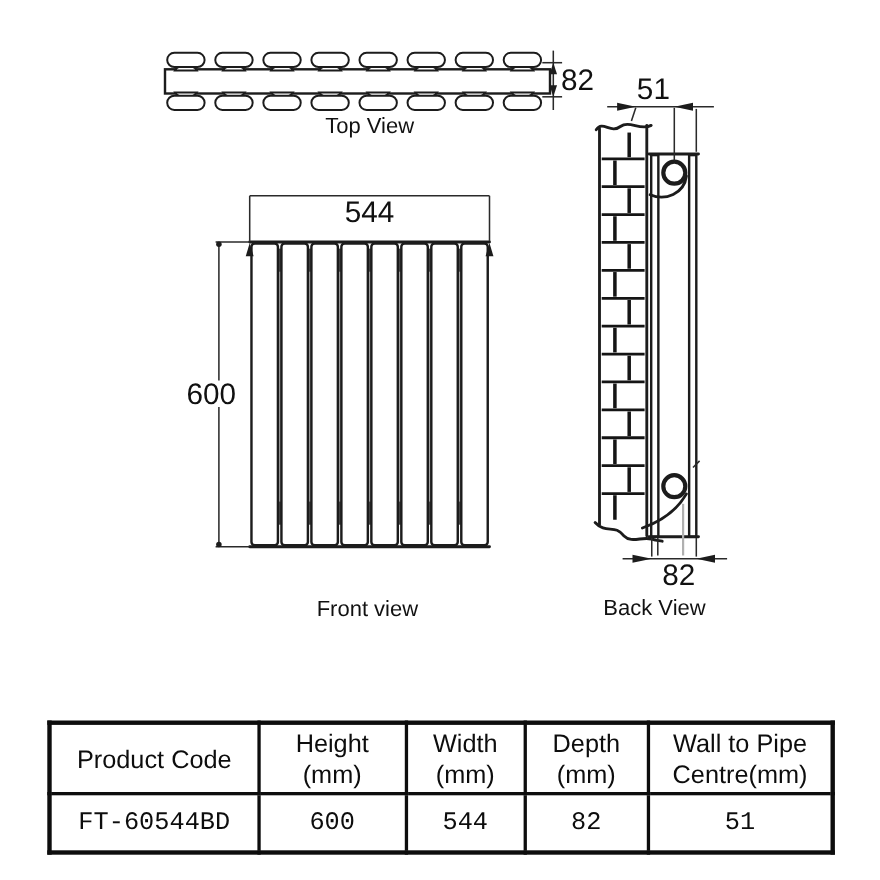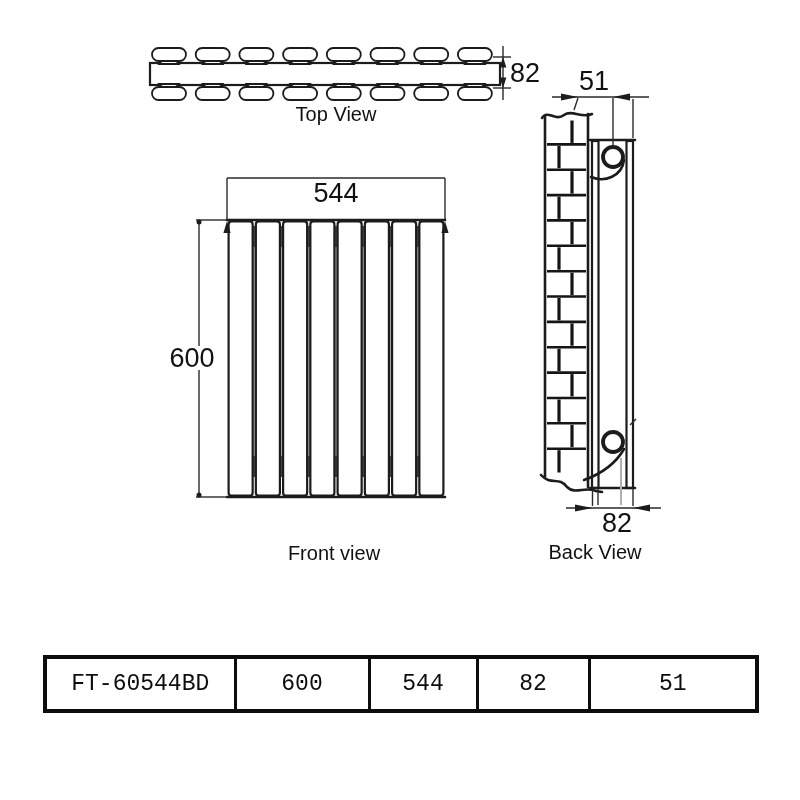--- a/index.html
+++ b/index.html
@@ -225,20 +225,42 @@
 
   <table id="spec-table">
     <colgroup>
       <col style="width:190px">
         <col style="width:134px">
         <col style="width:108px">
       <col style="width:112px">
         <col style="width:168px">
     </colgroup>
     <tbody>
+      <tr class="hdr">
+        <td>
+          <div class="hl">Product Code</div>
+
+        </td>
+        <td>
+          <div class="hl">Height</div>
+          <div class="hl">(mm)</div>
+        </td>
+        <td>
+          <div class="hl">Width</div>
+          <div class="hl">(mm)</div>
+        </td>
+        <td>
+          <div class="hl">Depth</div>
+          <div class="hl">(mm)</div>
+        </td>
+        <td>
+          <div class="hl">Wall to Pipe</div>
+          <div class="hl">Centre(mm)</div>
+        </td>
+      </tr>
       <tr class="val">
         <td>FT-60544BD</td>
         <td>600</td>
         <td>544</td>
         <td>82</td>
         <td>51</td>
       </tr>
     </tbody>
   </table>
 </div>

